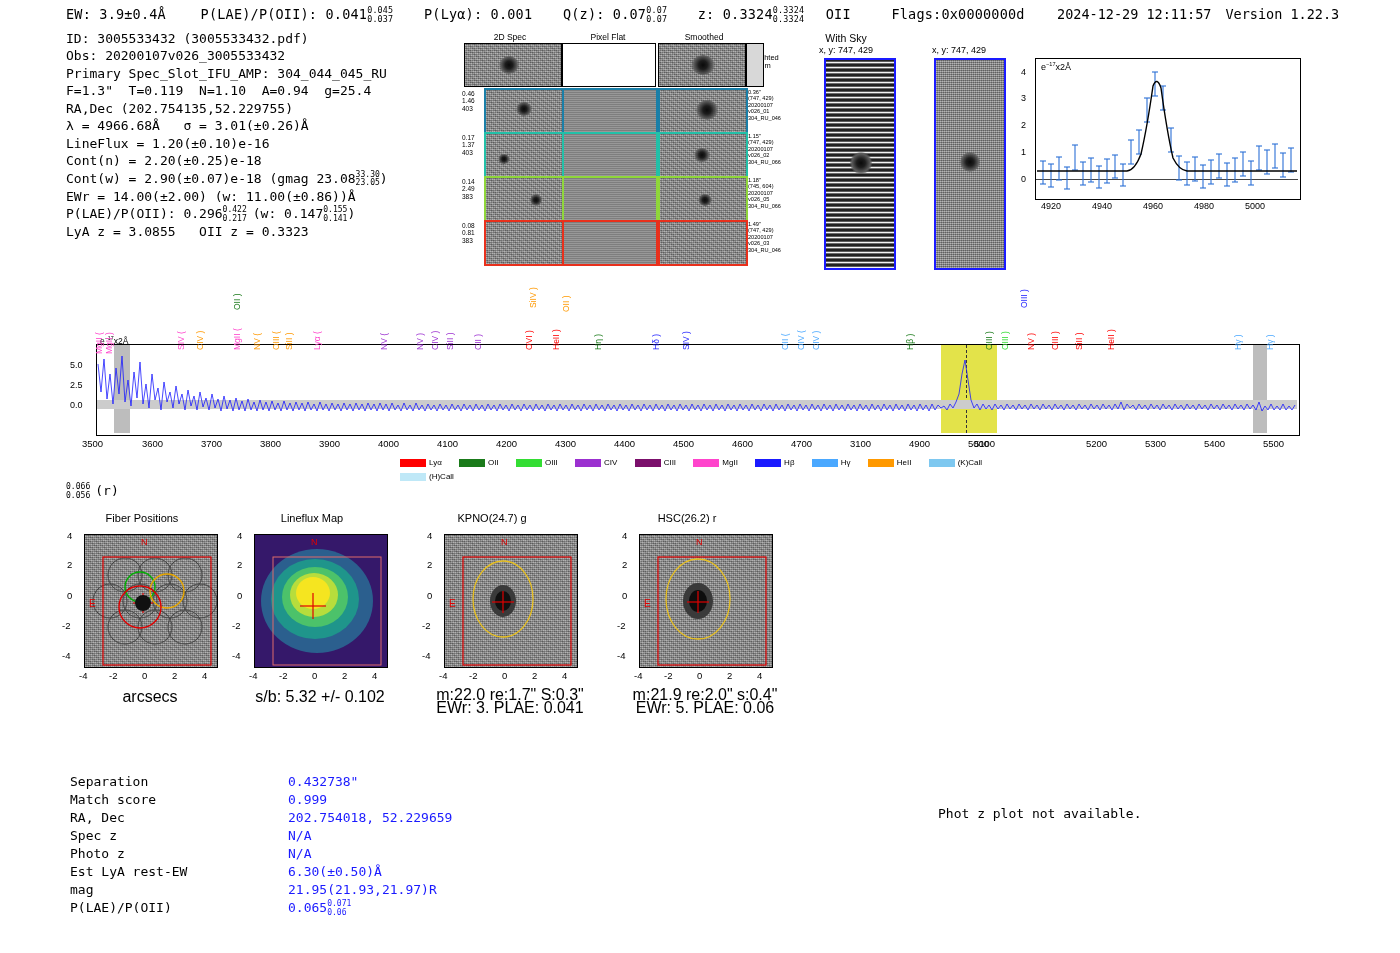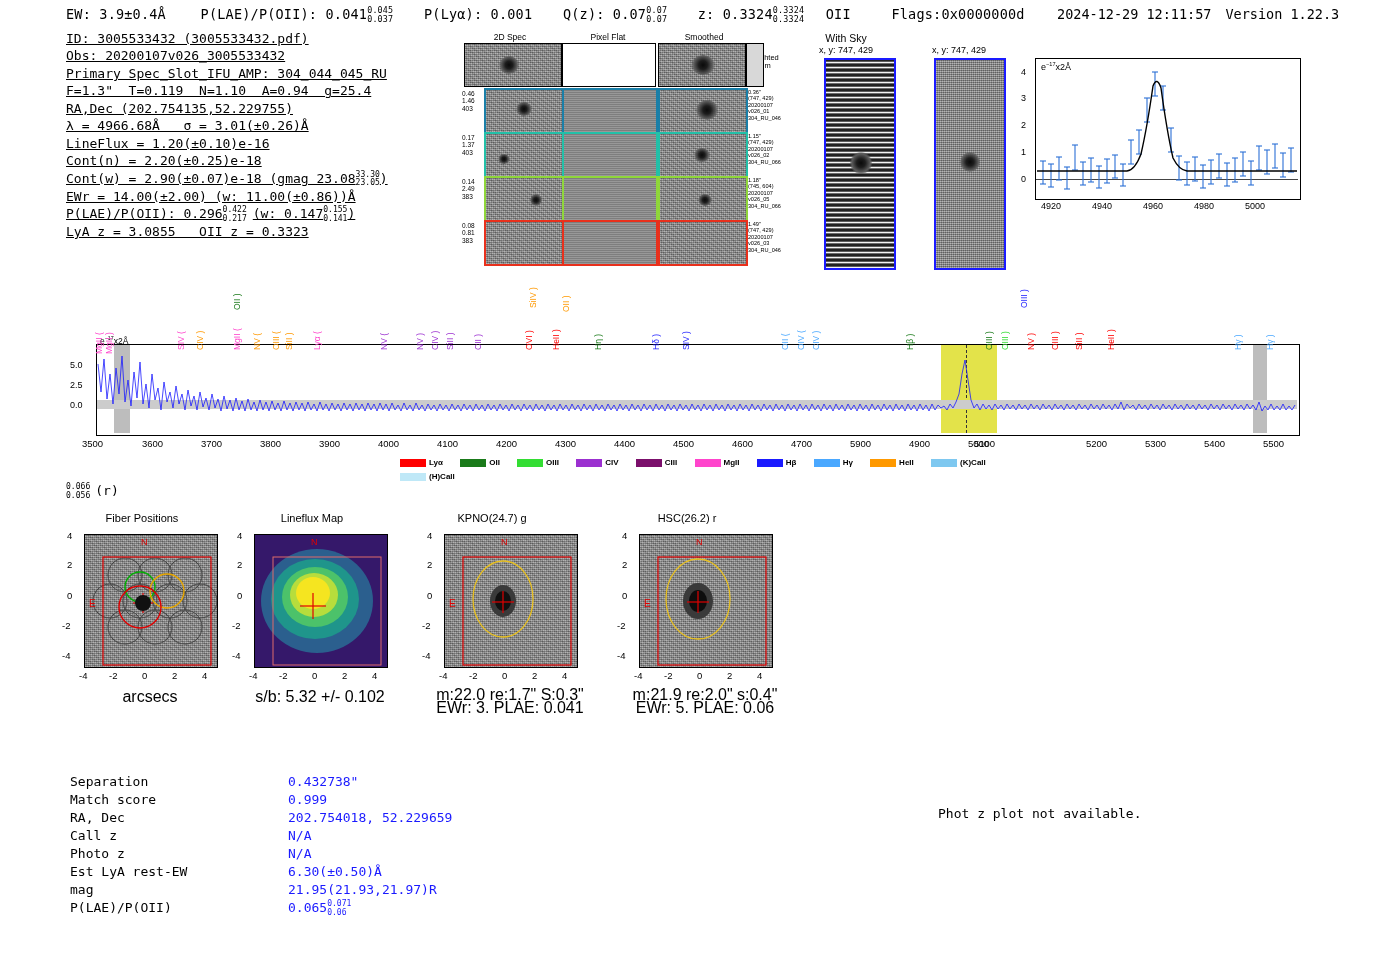--- a/index.html
+++ b/index.html
@@ -13,21 +13,21 @@
   .nowrap{white-space:nowrap;}
   sup{font-size:0.62em;line-height:0;vertical-align:super;}
   .fracwrap{display:inline-block;vertical-align:middle;font-size:0.62em;line-height:1.05;text-align:left;}
   .fracwrap span{display:block;}
 
   
   #header-line{top:6px;left:66px;font-size:13.5px;letter-spacing:0.2px;}
   #header-date{top:6px;left:1057px;font-size:13.5px;}
 
   
-  #info-block{top:30px;left:66px;font-size:13px;line-height:1.345;text-decoration:underline;}
+  #info-block{top:30px;left:66px;font-size:13px;line-height:1.345;}
   #info-block div{white-space:pre;}
 
   
   #spec2d{top:32px;left:462px;width:300px;height:220px;}
   .panel-title{font-size:8.5px;text-align:center;font-family:"Liberation Sans",sans-serif;}
   .imgbox{position:absolute;background:#9a9a9a;}
   .noise{
     background-image:
       repeating-linear-gradient(0deg, rgba(255,255,255,.16) 0 1px, rgba(0,0,0,.16) 1px 2px),
       repeating-linear-gradient(90deg, rgba(255,255,255,.13) 0 1px, rgba(0,0,0,.13) 1px 2px),
@@ -361,21 +361,21 @@
   <span class="abs" style="left:164px;">3800</span>
   <span class="abs" style="left:223px;">3900</span>
   <span class="abs" style="left:282px;">4000</span>
   <span class="abs" style="left:341px;">4100</span>
   <span class="abs" style="left:400px;">4200</span>
   <span class="abs" style="left:459px;">4300</span>
   <span class="abs" style="left:518px;">4400</span>
   <span class="abs" style="left:577px;">4500</span>
   <span class="abs" style="left:636px;">4600</span>
   <span class="abs" style="left:695px;">4700</span>
-  <span class="abs" style="left:754px;">5900</span>
+  <span class="abs" style="left:754px;">3100</span>
   <span class="abs" style="left:813px;">4900</span>
   <span class="abs" style="left:872px;">5000</span>
   <span class="abs" style="left:878px;">5100</span>
   <span class="abs" style="left:990px;">5200</span>
   <span class="abs" style="left:1049px;">5300</span>
   <span class="abs" style="left:1108px;">5400</span>
   <span class="abs" style="left:1167px;">5500</span>
 </div>
 
 <div class="abs" style="left:0;top:0;">
@@ -409,21 +409,21 @@
   <div class="linelabel" style="left:1010px;top:340px;color:#33dd33;">OIII )</div>
   <div class="linelabel" style="left:1036px;top:340px;color:#ff0000;">NV )</div>
   <div class="linelabel" style="left:1060px;top:340px;color:#ff0000;">OIII )</div>
   <div class="linelabel" style="left:1084px;top:340px;color:#ff0000;">SiII )</div>
   <div class="linelabel" style="left:1116px;top:340px;color:#ff0000;">HeII )</div>
   <div class="linelabel" style="left:1029px;top:298px;color:#1a1aff;">OIII )</div>
   <div class="linelabel" style="left:1243px;top:340px;color:#4aa8ff;">Hγ )</div>
   <div class="linelabel" style="left:1275px;top:340px;color:#4aa8ff;">Hγ )</div>
 </div>
 
-<div class="abs" style="left:400px;top:455px;width:620px;font-weight:bold;">
+<div class="abs" style="left:400px;top:455px;width:620px;">
   <span class="legend-item"><span class="legend-swatch" style="background:#ff0000"></span>Lyα</span>
   <span class="legend-item"><span class="legend-swatch" style="background:#1a7a1a"></span>OII</span>
   <span class="legend-item"><span class="legend-swatch" style="background:#33dd33"></span>OIII</span>
   <span class="legend-item"><span class="legend-swatch" style="background:#9b30d0"></span>CIV</span>
   <span class="legend-item"><span class="legend-swatch" style="background:#7b0f6b"></span>CIII</span>
   <span class="legend-item"><span class="legend-swatch" style="background:#ff44cc"></span>MgII</span>
   <span class="legend-item"><span class="legend-swatch" style="background:#1a1aff"></span>Hβ</span>
   <span class="legend-item"><span class="legend-swatch" style="background:#4aa8ff"></span>Hγ</span>
   <span class="legend-item"><span class="legend-swatch" style="background:#ff9900"></span>HeII</span>
   <span class="legend-item"><span class="legend-swatch" style="background:#7ec8f0"></span>(K)Call</span>
@@ -566,21 +566,21 @@
   </div>
   <div style="position:relative;height:18px;">
     <span class="k">Match score</span>
     <span class="v">0.999</span>
   </div>
   <div style="position:relative;height:18px;">
     <span class="k">RA, Dec</span>
     <span class="v">202.754018, 52.229659</span>
   </div>
   <div style="position:relative;height:18px;">
-    <span class="k">Call z</span>
+    <span class="k">Spec z</span>
     <span class="v">N/A</span>
   </div>
   <div style="position:relative;height:18px;">
     <span class="k">Photo z</span>
     <span class="v">N/A</span>
   </div>
   <div style="position:relative;height:18px;">
     <span class="k">Est LyA rest-EW</span>
     <span class="v">6.30(±0.50)Å</span>
   </div>

